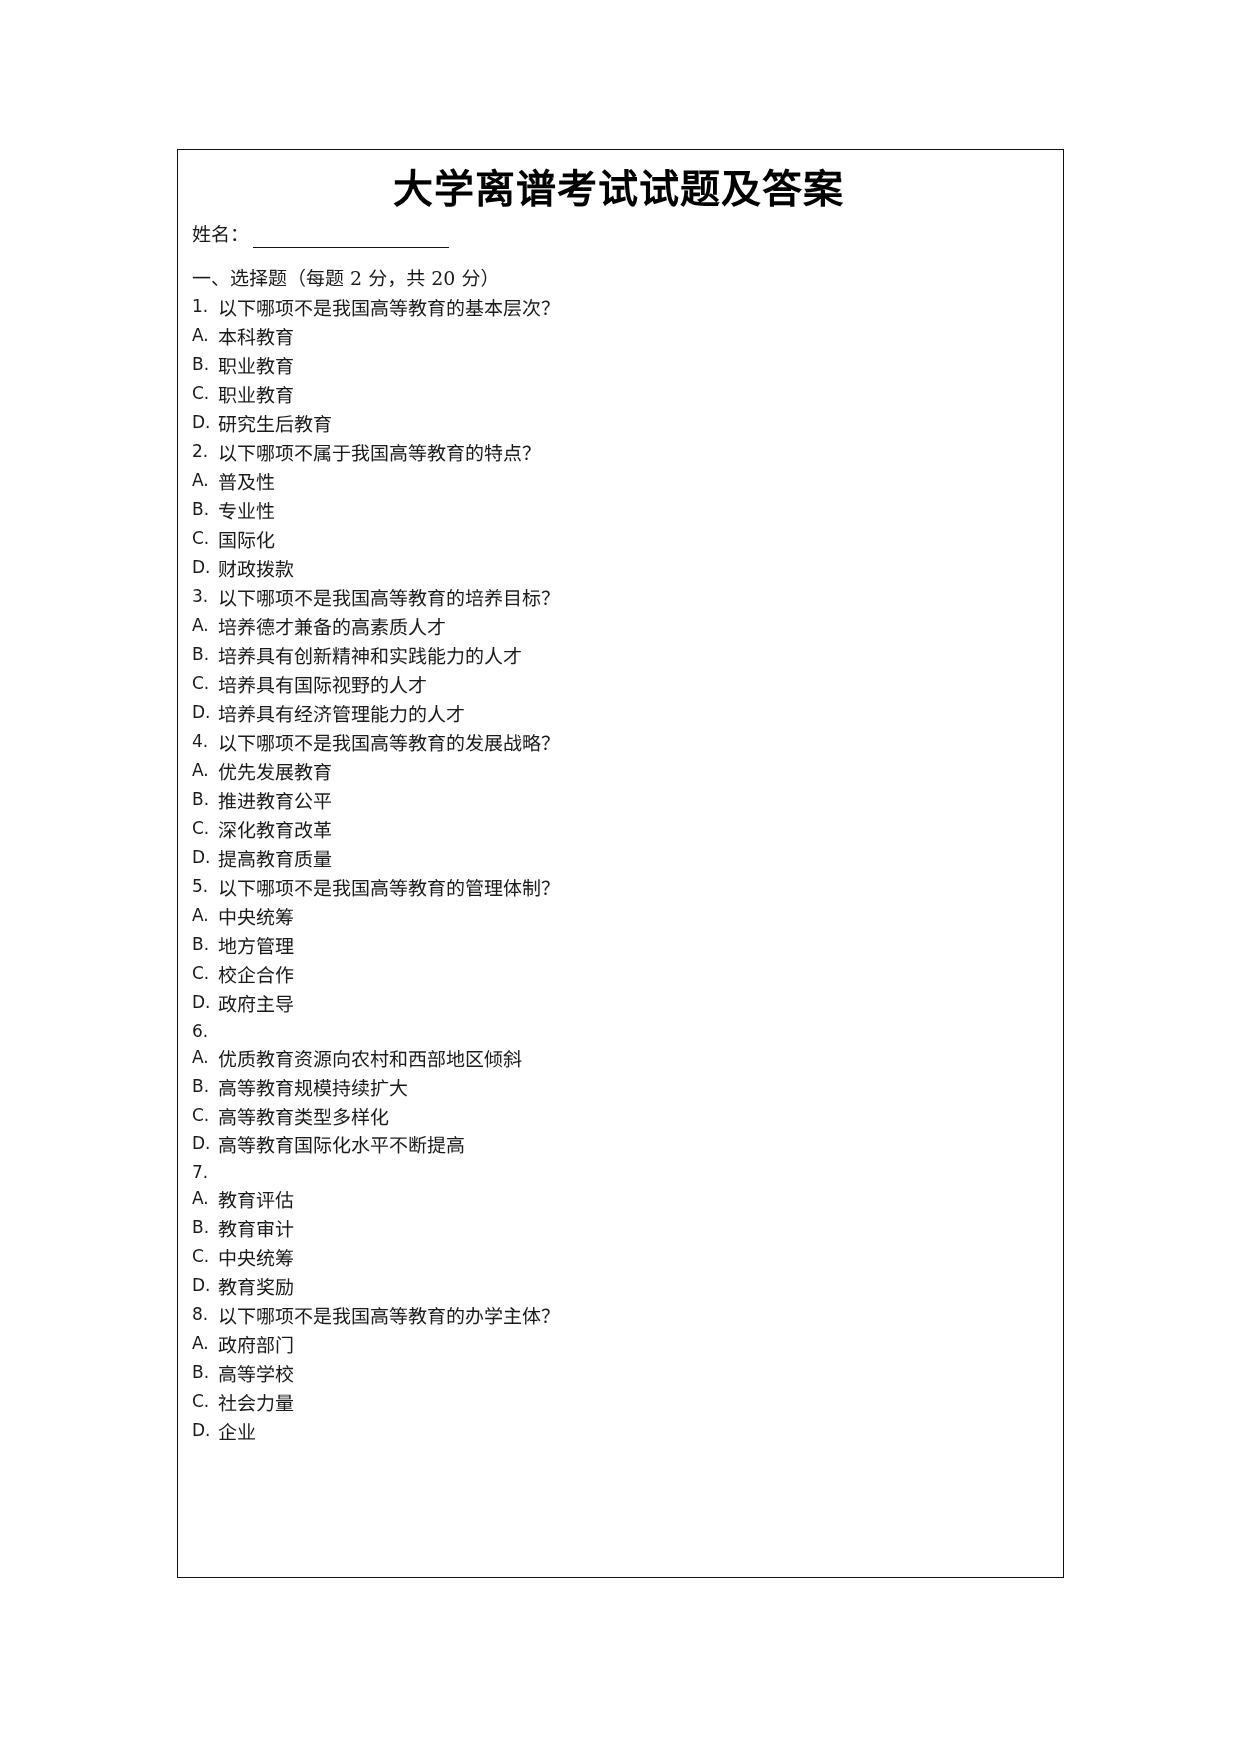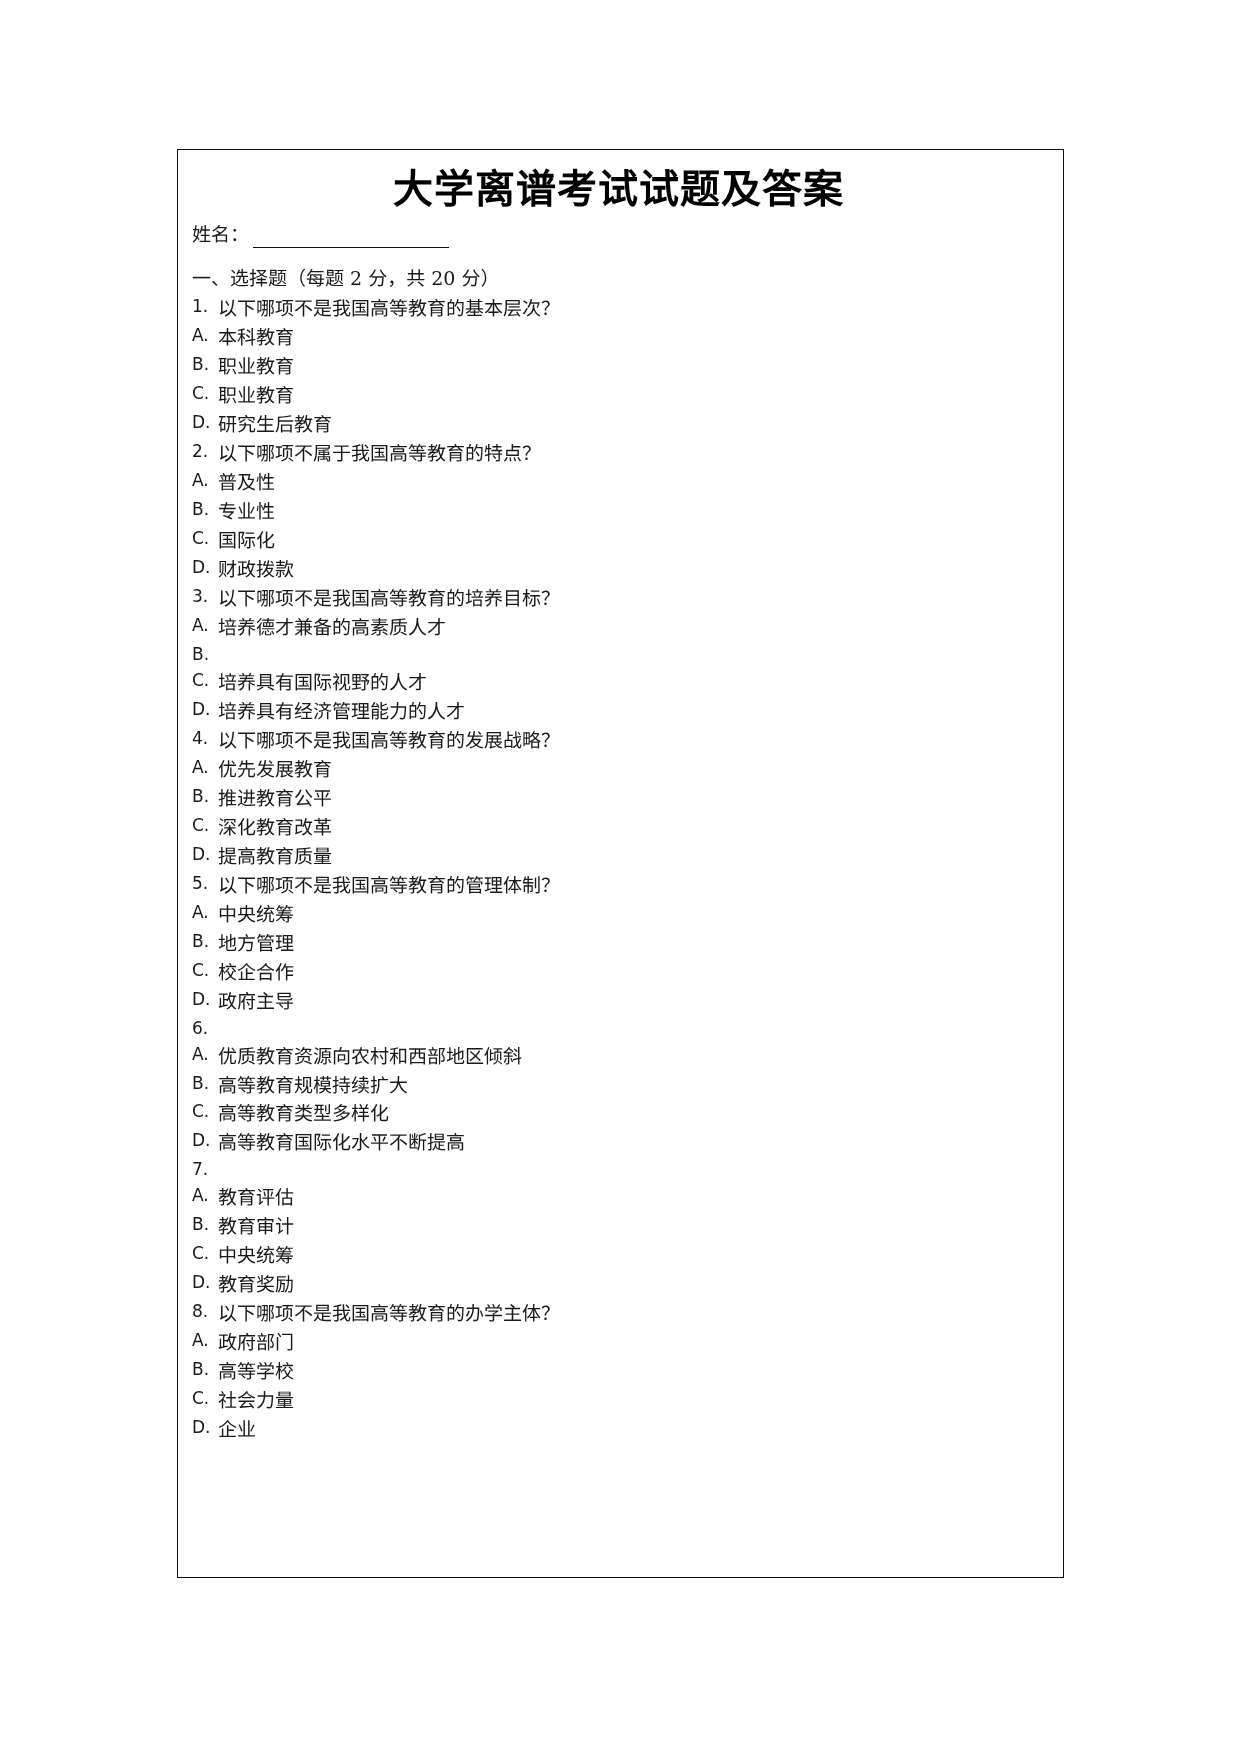--- a/index.html
+++ b/index.html
@@ -171,20 +171,21 @@
           <div class="q-stem">
             <span class="q-marker">3.</span>
             <span class="q-text">以下哪项不是我国高等教育的培养目标？</span>
           </div>
           <div class="q-option">
             <span class="q-marker">A.</span>
             <span class="q-text">培养德才兼备的高素质人才</span>
           </div>
           <div class="q-option">
             <span class="q-marker">B.</span>
+            <span class="q-text">培养具有创新精神和实践能力的人才</span>
           </div>
           <div class="q-option">
             <span class="q-marker">C.</span>
             <span class="q-text">培养具有国际视野的人才</span>
           </div>
           <div class="q-option">
             <span class="q-marker">D.</span>
             <span class="q-text">培养具有经济管理能力的人才</span>
           </div>
         </div>

